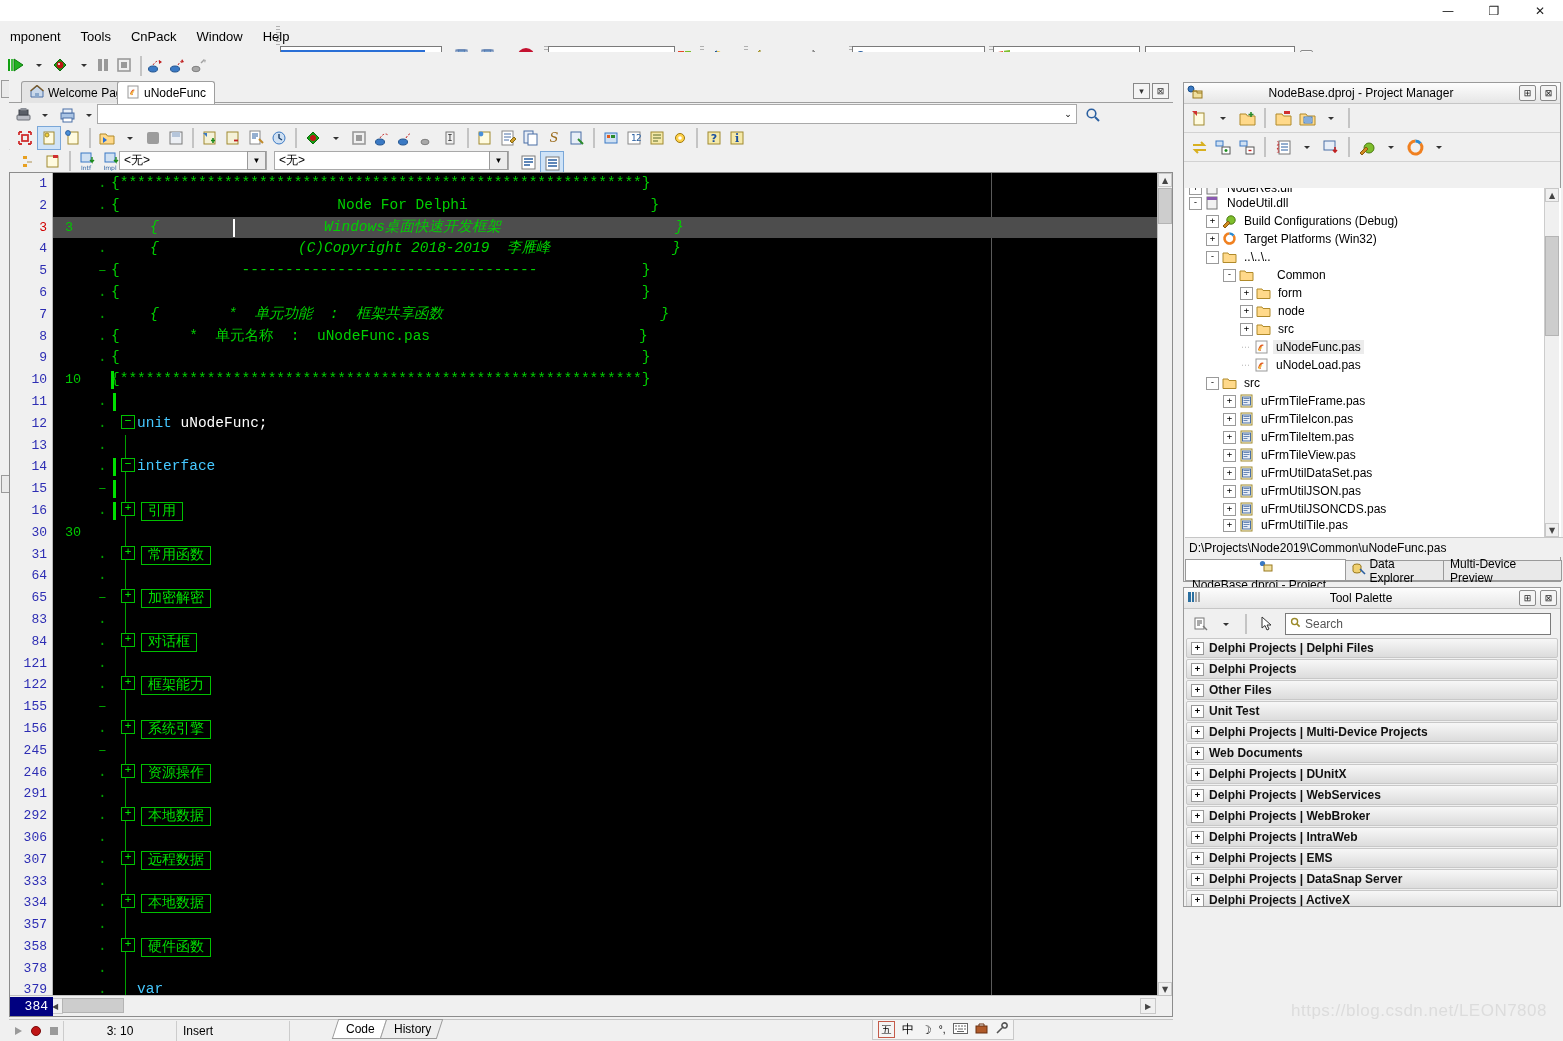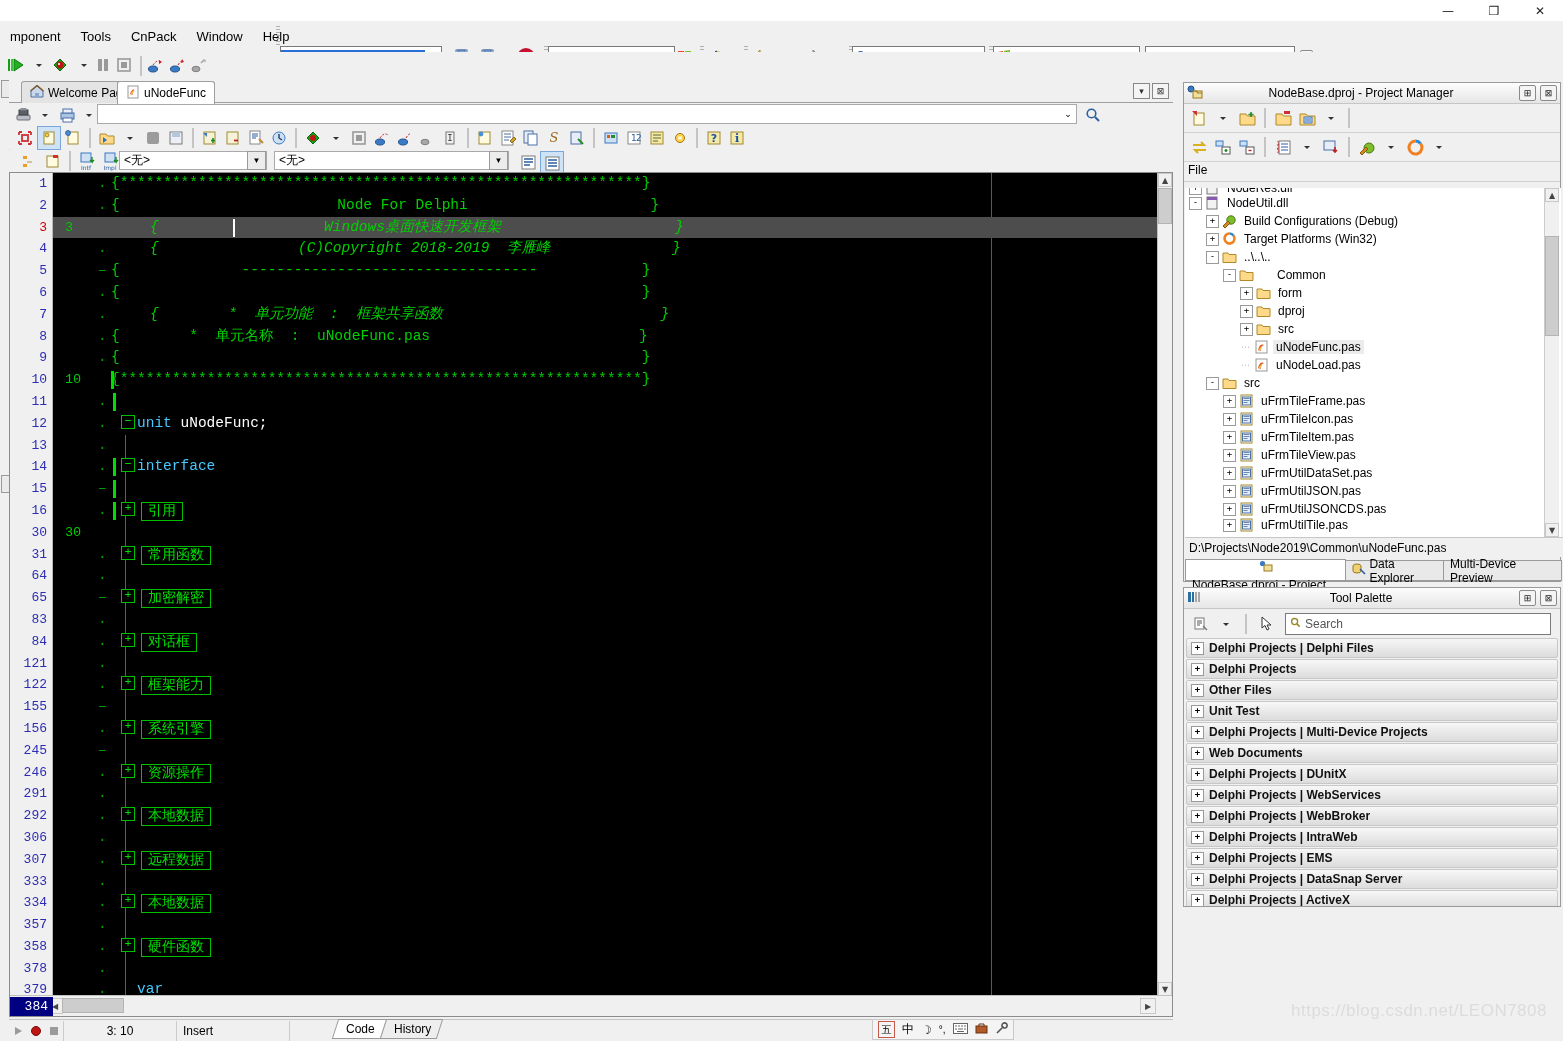--- a/index.html
+++ b/index.html
@@ -915,21 +915,20 @@
             <path d="M9.5 3 a6.5 6.5 0 0 1 5 2.4" fill="none" stroke="#2a8ad0" stroke-width="3"></path>
           </svg>
         </div>
       <div class="tb-ico">
           <svg width="10" height="10" viewBox="0 0 10 10">
             <path d="M2 4 l3 3 3-3z" fill="#333"></path>
           </svg>
         </div>
     </div>
 
-    <div class="treehead">File</div>
     <div class="tree" id="pm-tree" style="left:1px;top:105px;width:376px;height:349px;">
         <div class="trow" style="padding-left: 4px; height: 12px; margin-top: -6px;">
           <span class="exp">+</span>
           <span style="display: inline-flex; margin-right: 4px; flex: 0 0 auto;">
             <svg width="15" height="14" viewBox="0 0 15 14">
               <rect x="2" y="1" width="10" height="12" fill="#f2f2f2" stroke="#777"></rect>
               <rect x="2" y="1" width="10" height="3" fill="#8a5ab0"></rect>
             </svg>
           </span>
           <span class="lbl" style="padding: 0px 3px;">NodeRes.dll</span>
@@ -991,21 +990,21 @@
           </span>
           <span class="lbl" style="padding: 0px 3px;">form</span>
         </div>
         <div class="trow" style="padding-left: 55px;">
           <span class="exp">+</span>
           <span style="display: inline-flex; margin-right: 4px; flex: 0 0 auto;">
             <svg width="15" height="14" viewBox="0 0 15 14">
               <path d="M1 3 h5 l1 1.5 H14 v8 H1 z" fill="#ffd98a" stroke="#b08a2a"></path>
             </svg>
           </span>
-          <span class="lbl" style="padding: 0px 3px;">dproj</span>
+          <span class="lbl" style="padding: 0px 3px;">node</span>
         </div>
         <div class="trow" style="padding-left: 55px;">
           <span class="exp">+</span>
           <span style="display: inline-flex; margin-right: 4px; flex: 0 0 auto;">
             <svg width="15" height="14" viewBox="0 0 15 14">
               <path d="M1 3 h5 l1 1.5 H14 v8 H1 z" fill="#ffd98a" stroke="#b08a2a"></path>
             </svg>
           </span>
           <span class="lbl" style="padding: 0px 3px;">src</span>
         </div>

